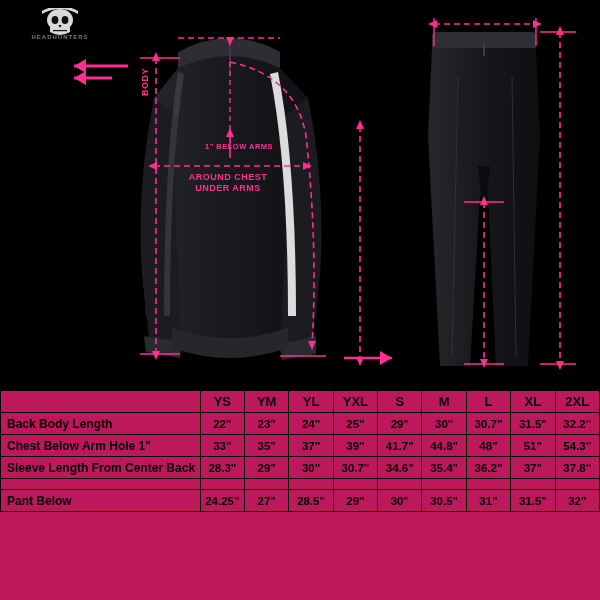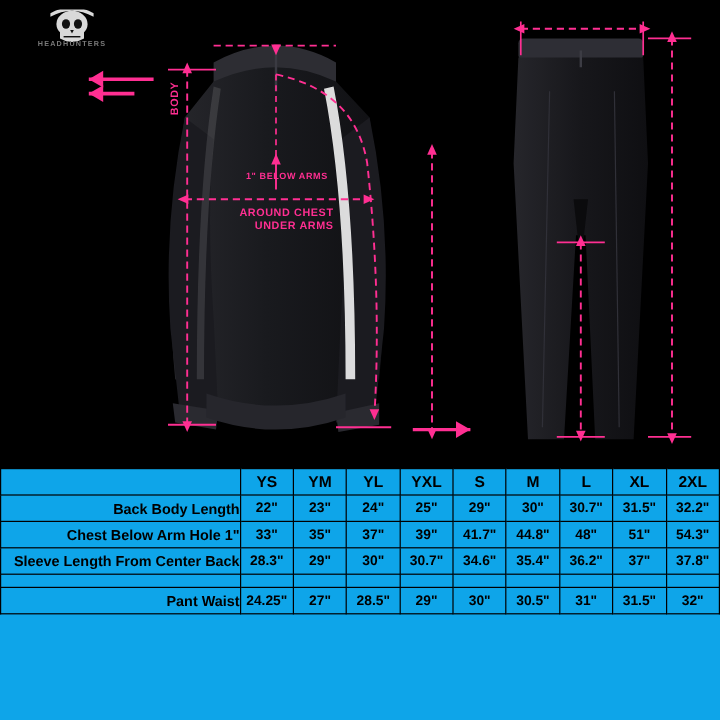--- a/index.html
+++ b/index.html
@@ -21,28 +21,28 @@
   
   .jacket{position:absolute;left:120px;top:16px;width:220px;height:360px;}
   .pants{position:absolute;left:400px;top:16px;width:180px;height:362px;}
 
   svg{display:block;}
 
   
   .mtxt{position:absolute;color:#ff2f92;font-weight:bold;letter-spacing:.5px;}
   .mtxt.body{left:140px;top:96px;font-size:9px;transform:rotate(-90deg);transform-origin:left top;}
   .mtxt.below{left:205px;top:142px;font-size:7.5px;}
-  .mtxt.chest{left:178px;top:172px;font-size:9px;text-align:right;width:100px;line-height:11px;}
-
-  
-  .tablewrap{position:absolute;left:0;top:390px;width:600px;height:210px;background:#0ea5e9;}
+  .mtxt.chest{left:178px;top:172px;font-size:9px;text-align:center;width:100px;line-height:11px;}
+
+  
+  .tablewrap{position:absolute;left:0;top:390px;width:600px;height:210px;background:#be185d;}
   table{border-collapse:collapse;width:600px;table-layout:fixed;}
   th,td{border:1px solid #000;font-size:11.5px;font-weight:bold;color:#000;height:21px;
         text-align:center;padding:0;}
-  th.rowhead,td.rowhead{text-align:right;padding-left:6px;width:198px;font-size:12px;}
+  th.rowhead,td.rowhead{text-align:left;padding-left:6px;width:198px;font-size:12px;}
   th{font-size:13px;}
   tr.spacer td{height:10px;border-left:1px solid #000;border-right:1px solid #000;}
   col.c{width:44px;}
 </style>
 </head>
 <body>
 
 <div id="page">
 
   <div class="art">
@@ -263,21 +263,21 @@
           <td></td>
           <td></td>
           <td></td>
           <td></td>
           <td></td>
           <td></td>
           <td></td>
           <td></td>
         </tr>
         <tr>
-          <td class="rowhead">Pant Waist</td>
+          <td class="rowhead">Pant Below</td>
           <td>24.25"</td>
           <td>27"</td>
           <td>28.5"</td>
           <td>29"</td>
           <td>30"</td>
           <td>30.5"</td>
           <td>31"</td>
           <td>31.5"</td>
           <td>32"</td>
         </tr>

